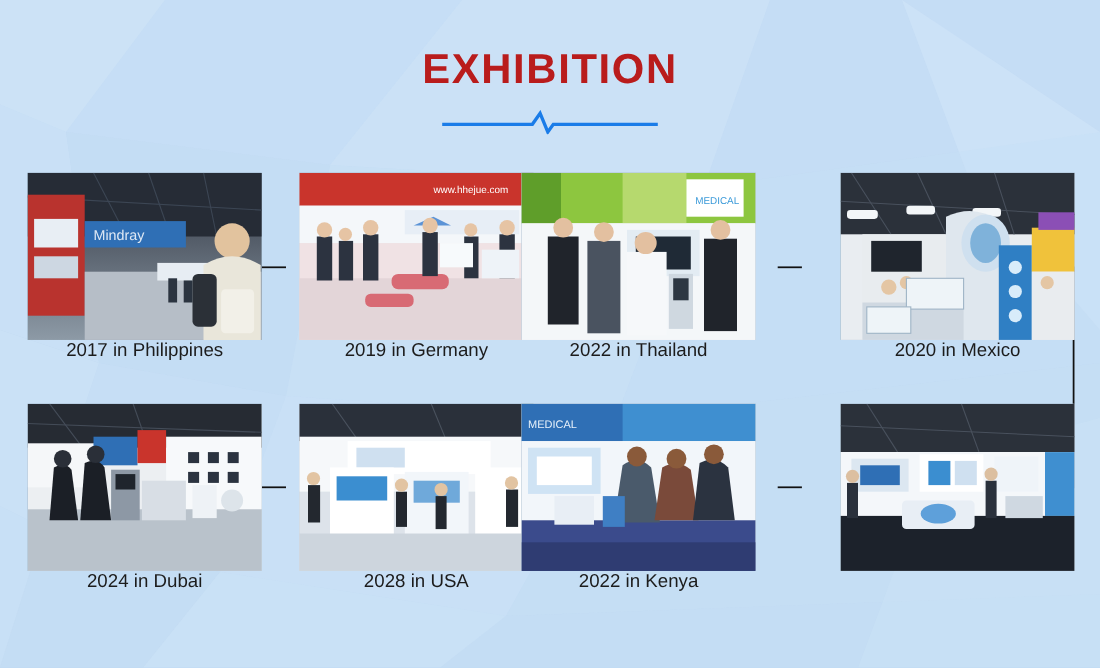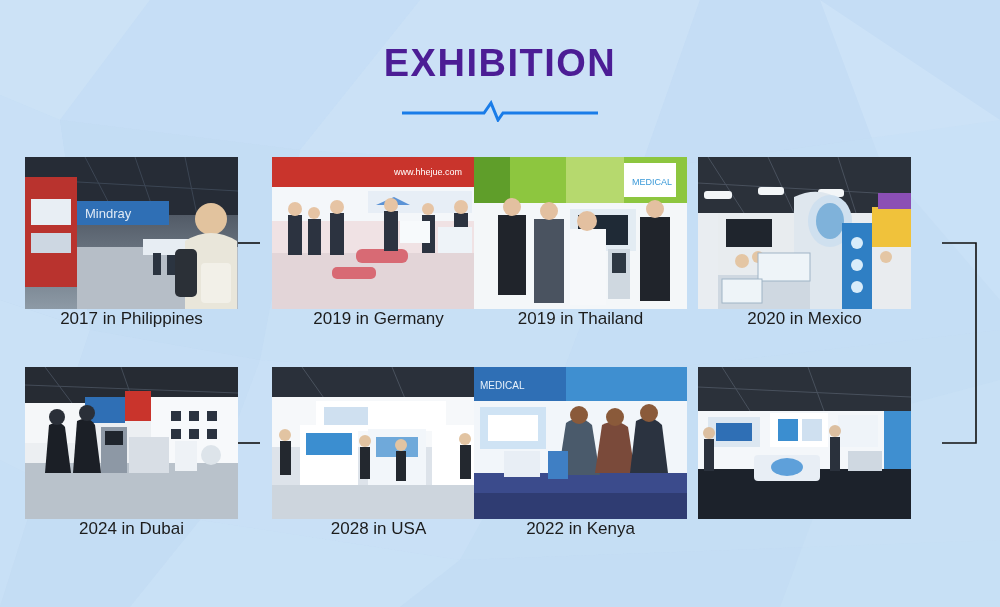--- a/index.html
+++ b/index.html
@@ -34,21 +34,21 @@
     position: absolute;
     top: 44px;
     left: 0;
     width: 1000px;
     text-align: center;
   }
   #page-title {
     font-size: 38px;
     font-weight: bold;
     letter-spacing: 1.5px;
-    color: #4c1d95;
+    color: #b91c1c;
     line-height: 1;
   }
   #title-underline {
     margin: 18px auto 0;
     width: 196px;
     height: 22px;
     display: block;
   }
 
   
@@ -70,21 +70,21 @@
   #row-top { top: 157px; }
   #row-bottom { top: 367px; }
 
   .card {
     position: absolute;
     width: 213px;
   }
   .card.col0 { left: 25px; }
   .card.col1 { left: 272px; }
   .card.col2 { left: 474px; }
-  .card.col3 { left: 698px; }
+  .card.col3 { left: 764px; }
 
   .photo {
     position: relative;
     width: 213px;
     height: 152px;
     overflow: hidden;
     background: #9bb3c6;
   }
   .photo svg { display: block; width: 213px; height: 152px; }
 
@@ -242,21 +242,21 @@
           <g fill="#e3c0a0">
             <circle cx="38" cy="50" r="9"></circle>
               <circle cx="75" cy="54" r="9"></circle>
             <circle cx="113" cy="64" r="10"></circle>
               <circle cx="181" cy="52" r="9"></circle>
           </g>
           <rect x="134" y="92" width="22" height="50" fill="#cfd8e0"></rect>
           <rect x="138" y="96" width="14" height="20" fill="#2d3742"></rect>
         </svg>
       </div>
-      <div class="caption">2019 in Thailand</div>
+      <div class="caption">2022 in Thailand</div>
     </div>
 
     <div class="card col3">
       <div class="photo">
         <svg viewBox="0 0 213 152" preserveAspectRatio="none">
           <rect width="213" height="152" fill="#e9edf1"></rect>
           <rect x="0" y="0" width="213" height="56" fill="#2b313a"></rect>
           <g stroke="#49515d" stroke-width="1">
             <line x1="10" y1="0" x2="46" y2="56"></line>
               <line x1="70" y1="0" x2="96" y2="56"></line>

